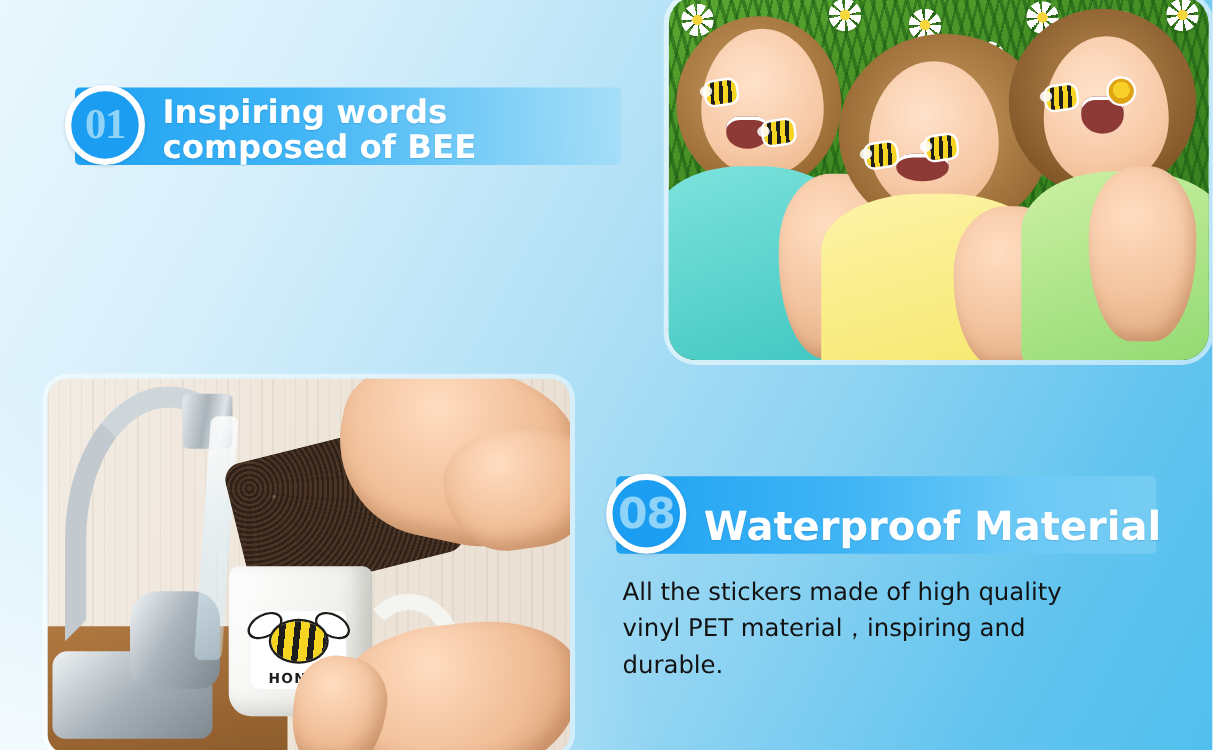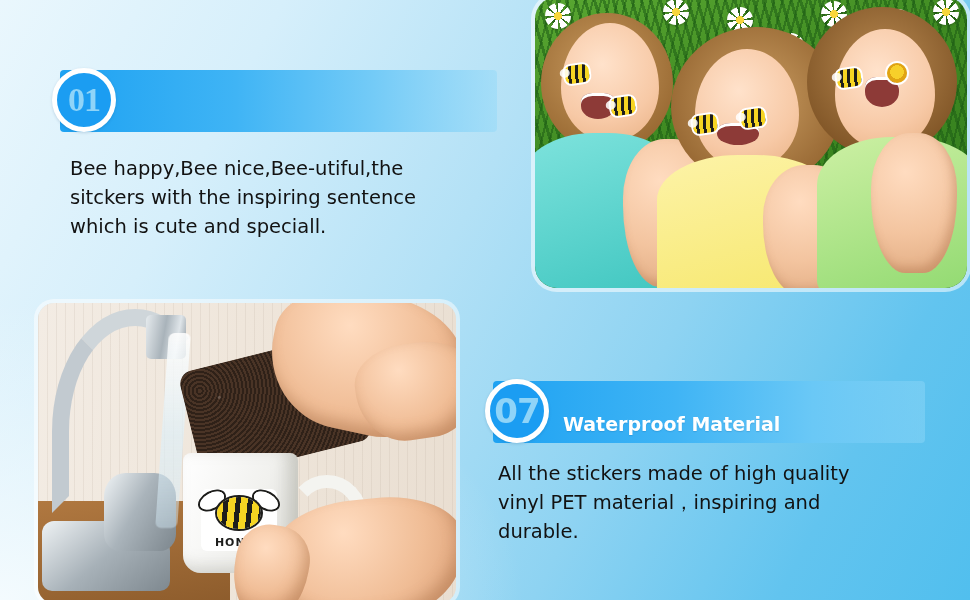--- a/index.html
+++ b/index.html
@@ -183,21 +183,21 @@
     font-weight:bold;color:#8fd4f8;letter-spacing:-1px;
     box-shadow:0 1px 3px rgba(0,60,110,.18);
   }
   #badge-01{left:52px;top:68px;font-size:34px;font-family:Liberation Serif, serif;}
   #badge-02{left:485px;top:379px;font-size:34px;}
   .section-title{
     color:#ffffff;font-weight:bold;line-height:1.07;
     text-shadow:0 1px 1px rgba(0,90,150,.22);
   }
   #title-01{position:absolute;left:130px;top:77px;font-size:26px;white-space:pre-line;}
-  #title-02{position:absolute;left:563px;top:414px;font-size:19px;}
+  #title-02{position:absolute;left:563px;top:404px;font-size:32px;}
 
   .body-text{
     position:absolute;color:#121212;font-size:19.5px;line-height:1.48;
     white-space:pre-line;font-weight:500;
   }
   #text-01{left:70px;top:155px;width:420px;}
   #text-02{left:498px;top:460px;width:440px;}
 </style>
 </head>
 <body>
@@ -273,24 +273,23 @@
 
       <div class="hand" style="left:232px;top:-10px;width:190px;height:140px;transform:rotate(12deg);"></div>
       <div class="hand" style="left:318px;top:40px;width:120px;height:96px;transform:rotate(-8deg);"></div>
       <div class="hand" style="left:236px;top:196px;width:190px;height:120px;transform:rotate(-6deg);"></div>
       <div class="hand" style="left:196px;top:222px;width:74px;height:92px;transform:rotate(10deg);"></div>
     </div>
   </div>
 
   <div class="section-bar" id="bar-01"></div>
   <div class="badge" id="badge-01">01</div>
-  <div class="body-text" id="text-01">Bee happy,Bee nice,Bee-utiful,the
-sitckers with the inspiring sentence
-which is cute and speciall.</div>
+  <div class="section-title" id="title-01">Inspiring words
+composed of BEE</div>
 
   <div class="section-bar" id="bar-02"></div>
-  <div class="badge" id="badge-02">07</div>
+  <div class="badge" id="badge-02">08</div>
   <div class="section-title" id="title-02">Waterproof Material</div>
   <div class="body-text" id="text-02">All the stickers made of high quality
 vinyl PET material，inspiring and
 durable.</div>
 
 </div>
 
 </body></html>

